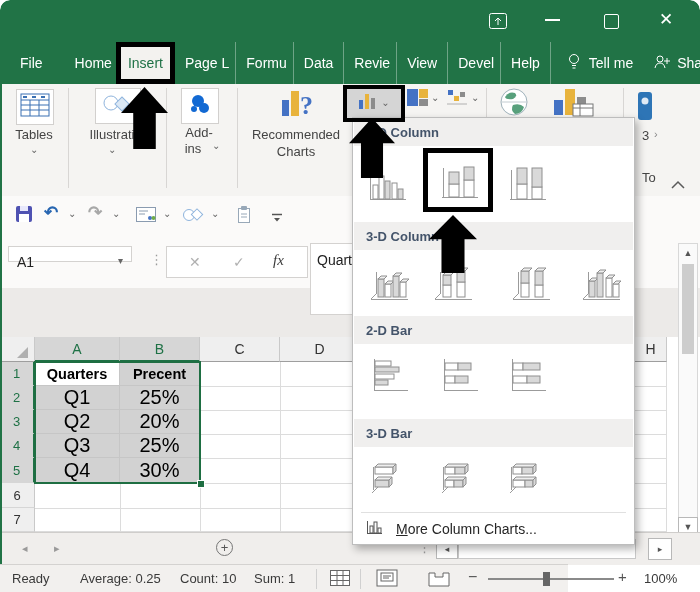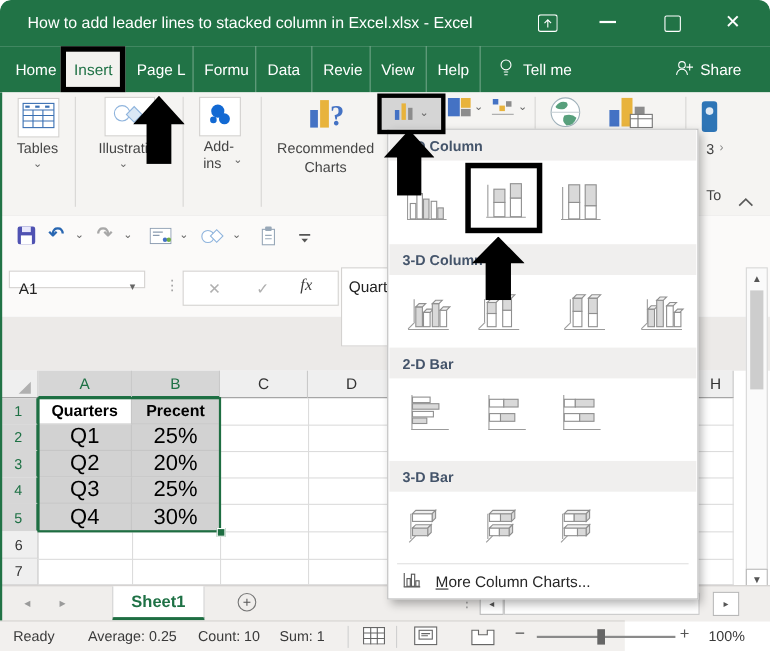--- a/index.html
+++ b/index.html
@@ -81,40 +81,41 @@
   .ann-box{border-style:solid;border-color:#000;box-sizing:border-box;background:transparent;}
   .ann-arrow{background:#000;clip-path:polygon(50% 0%,100% 42%,74% 42%,74% 100%,26% 100%,26% 42%,0% 42%);}
   .greenedge{left:0;top:84px;width:2px;height:480px;background:#217346;z-index:40;}
 </style>
 </head>
 <body>
 
 <div id="window">
 
   <div class="abs titlebar">
-    <div class="abs title-text">How to add leader lines to stacked column in Excel.xlsx  -  Excel</div>
     <div class="abs" style="left:489px;top:13px;">
       <svg width="18" height="16">
           <rect x="0.5" y="0.5" width="17" height="15" rx="2" fill="none" stroke="#fff"></rect>
           <path d="M9,12 V5 M6,8 L9,5 L12,8" stroke="#fff" fill="none"></path>
         </svg>
     </div>
     <div class="abs win-ctl" style="left:545px;top:19px;width:15px;height:2px;background:#fff;"></div>
     <div class="abs" style="left:604px;top:14px;width:13px;height:13px;border:1.5px solid #fff;border-radius:2px;"></div>
     <div class="abs win-ctl" style="left:659px;top:9px;font-size:17px;">✕</div>
   </div>
 
   <div class="abs tabrow">
+    <div class="tab" style="padding:0 18px 0 20px;">File</div>
     <div class="tab" style="padding-left:14px;padding-right:2px;">Home</div>
     <div class="tab tab-insert">Insert</div>
     <div class="tab" style="padding-right:6px;">Page L</div>
     <div class="tab sepl" style="padding-right:6px;">Formu</div>
     <div class="tab sepl">Data</div>
     <div class="tab sepl" style="padding-right:6px;">Revie</div>
     <div class="tab sepl">View</div>
+    <div class="tab sepl" style="padding-right:6px;">Devel</div>
     <div class="tab sepl">Help</div>
     <div class="tab sepl" style="gap:8px;padding-left:16px;">
       <span><svg width="14" height="18">
             <circle cx="7" cy="6" r="4.5" fill="none" stroke="#fff"></circle>
             <line x1="5" y1="12.5" x2="9" y2="12.5" stroke="#fff"></line>
             <line x1="5.5" y1="15" x2="8.5" y2="15" stroke="#fff"></line>
           </svg></span>
       <span>Tell me</span>
     </div>
     <div class="tab-spacer"></div>
@@ -353,21 +354,20 @@
 
   <div class="abs" style="left:678px;top:243px;width:20px;height:294px;background:#fafafa;border:1px solid #d8d8d8;box-sizing:border-box;">
     <div style="text-align:center;font-size:9px;color:#555;margin-top:4px;">▲</div>
     <div style="margin:6px auto 0;width:12px;height:90px;background:#cdcdcd;"></div>
   </div>
   <div class="abs sb-btn" style="left:678px;top:517px;width:20px;height:20px;">▼</div>
 
   <div class="abs sheetbar">
     <span class="abs" style="left:22px;top:9px;color:#9a9a9a;font-size:11px;">◂</span>
     <span class="abs" style="left:54px;top:9px;color:#9a9a9a;font-size:11px;">▸</span>
-    <div class="abs sheettab" style="left:102px;top:0;width:84px;height:31px;">Sheet1</div>
     <div class="abs" style="left:216px;top:6px;width:17px;height:17px;border:1px solid #767676;border-radius:50%;color:#555;font-size:13px;line-height:16px;text-align:center;box-sizing:border-box;">+</div>
     <span class="abs dots" style="left:418px;top:7px;">⋮</span>
     <div class="abs sb-btn" style="left:436px;top:6px;width:22px;height:20px;">◂</div>
     <div class="abs" style="left:458px;top:6px;width:178px;height:20px;background:#fff;border:1px solid #c8c8c8;box-sizing:border-box;"></div>
     <div class="abs sb-btn" style="left:648px;top:5px;width:24px;height:22px;">▸</div>
   </div>
 
   <div class="abs statusbar">
     <span class="abs st-text" style="left:12px;">Ready</span>
     <span class="abs st-text" style="left:80px;">Average: 0.25</span>

